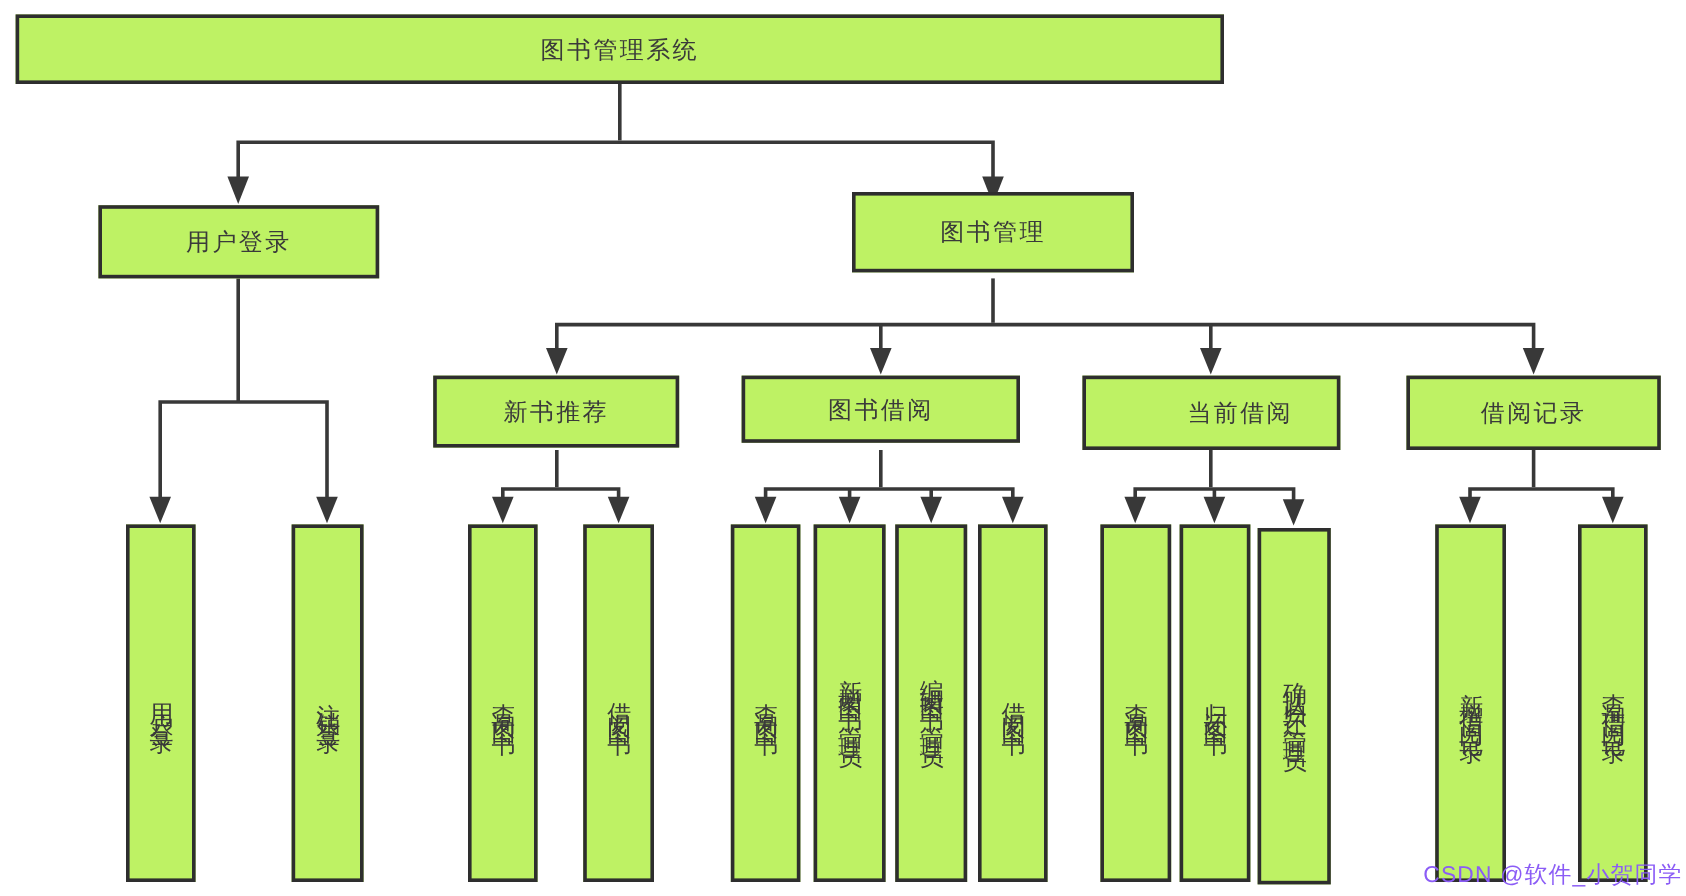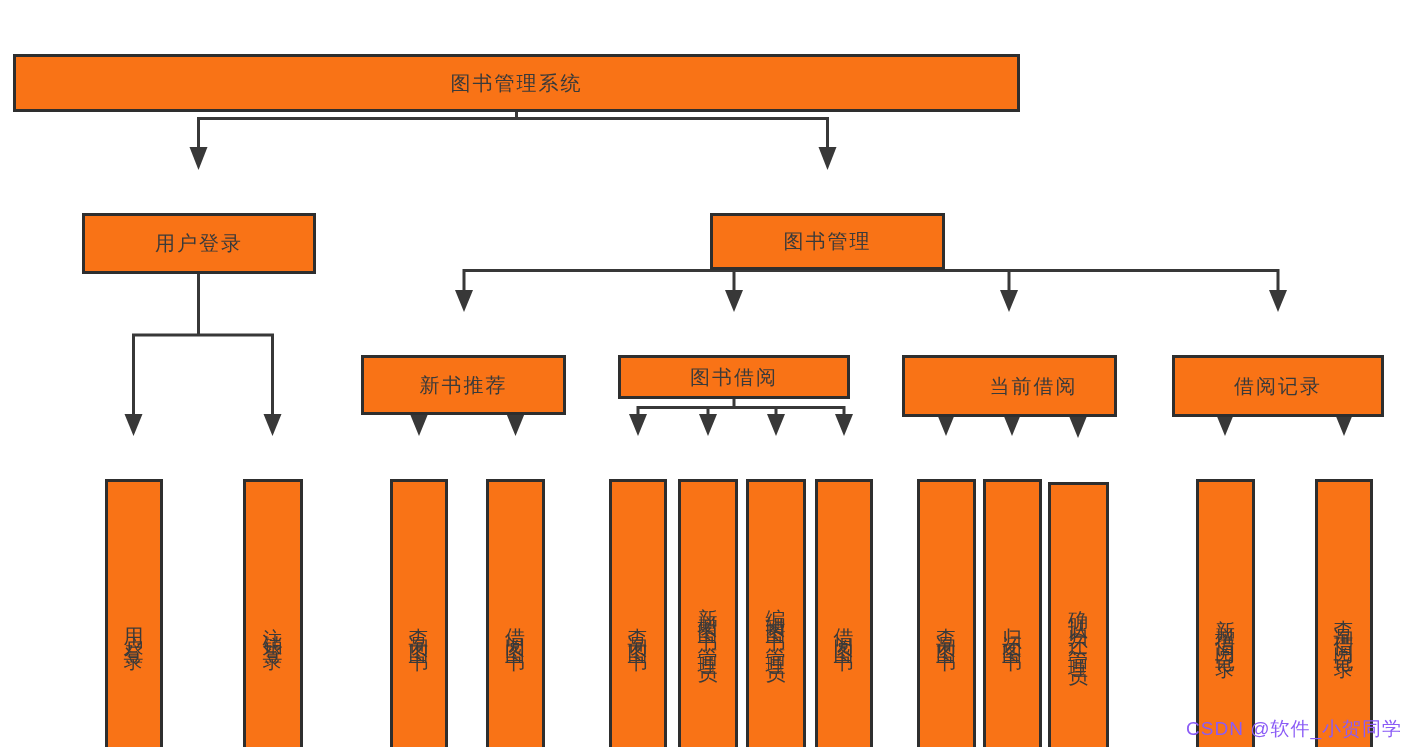--- a/index.html
+++ b/index.html
@@ -14,25 +14,24 @@
   }
   .connectors {
     position: absolute;
     left: 0; top: 0;
     width: 1405px; height: 747px;
   }
   .node {
     position: absolute;
     box-sizing: border-box;
     border: 3px solid #2e2e2e;
-    background: #f97316;
+    background: #bef264;
     display: flex;
     align-items: center;
     justify-content: center;
-    margin-top: 42px;
   }
   .hlabel {
     font-size: 20px;
     letter-spacing: 2px;
     white-space: nowrap;
     color: #3a3a3a;
   }
   .leaf .vtext {
     writing-mode: vertical-rl;
     text-orientation: mixed;
@@ -119,28 +118,28 @@
     </g>
   </svg>
 
   <div class="node" style="left:13px; top:12px; width:1007px; height:58px;">
     <span class="hlabel">图书管理系统</span>
   </div>
 
   <div class="node" style="left:82px; top:171px; width:234px; height:61px;">
     <span class="hlabel">用户登录</span>
   </div>
-  <div class="node" style="left:710px; top:171px; width:235px; height:57px;">
+  <div class="node" style="left:710px; top:160px; width:235px; height:67px;">
     <span class="hlabel">图书管理</span>
   </div>
 
   <div class="node" style="left:361px; top:313px; width:205px; height:60px;">
     <span class="hlabel">新书推荐</span>
   </div>
-  <div class="node" style="left:618px; top:313px; width:232px; height:44px;">
+  <div class="node" style="left:618px; top:313px; width:232px; height:56px;">
     <span class="hlabel">图书借阅</span>
   </div>
   <div class="node" style="left:902px; top:313px; width:215px; height:62px;padding-left:48px;">
     <span class="hlabel">当前借阅</span>
   </div>
   <div class="node" style="left:1172px; top:313px; width:212px; height:62px;">
     <span class="hlabel">借阅记录</span>
   </div>
 
   <div class="node leaf" style="left:105px; top:437px; width:58px; height:298px;">

